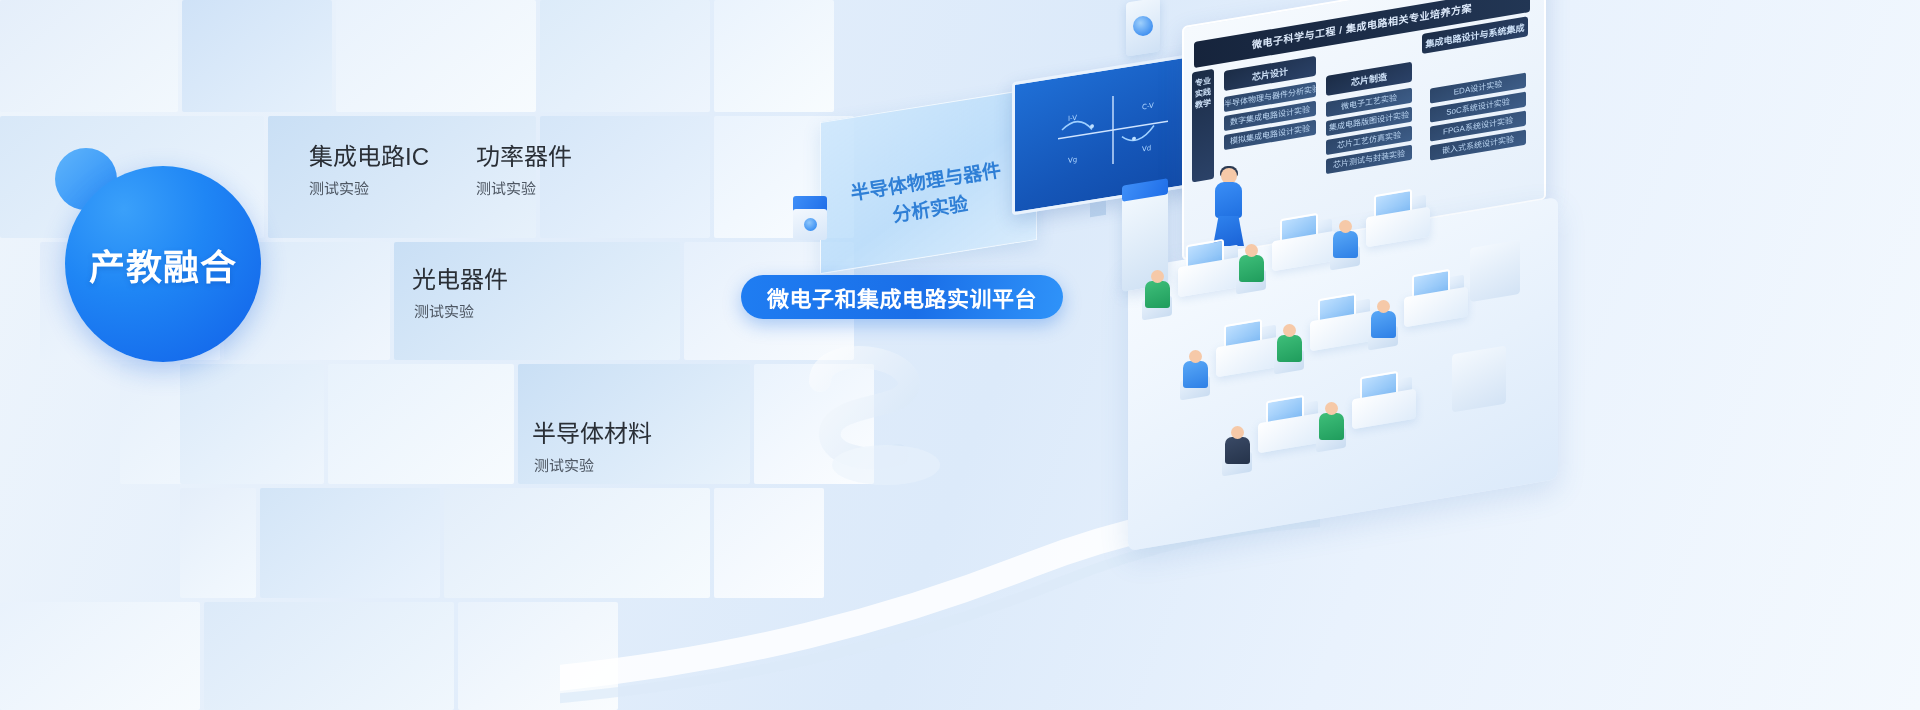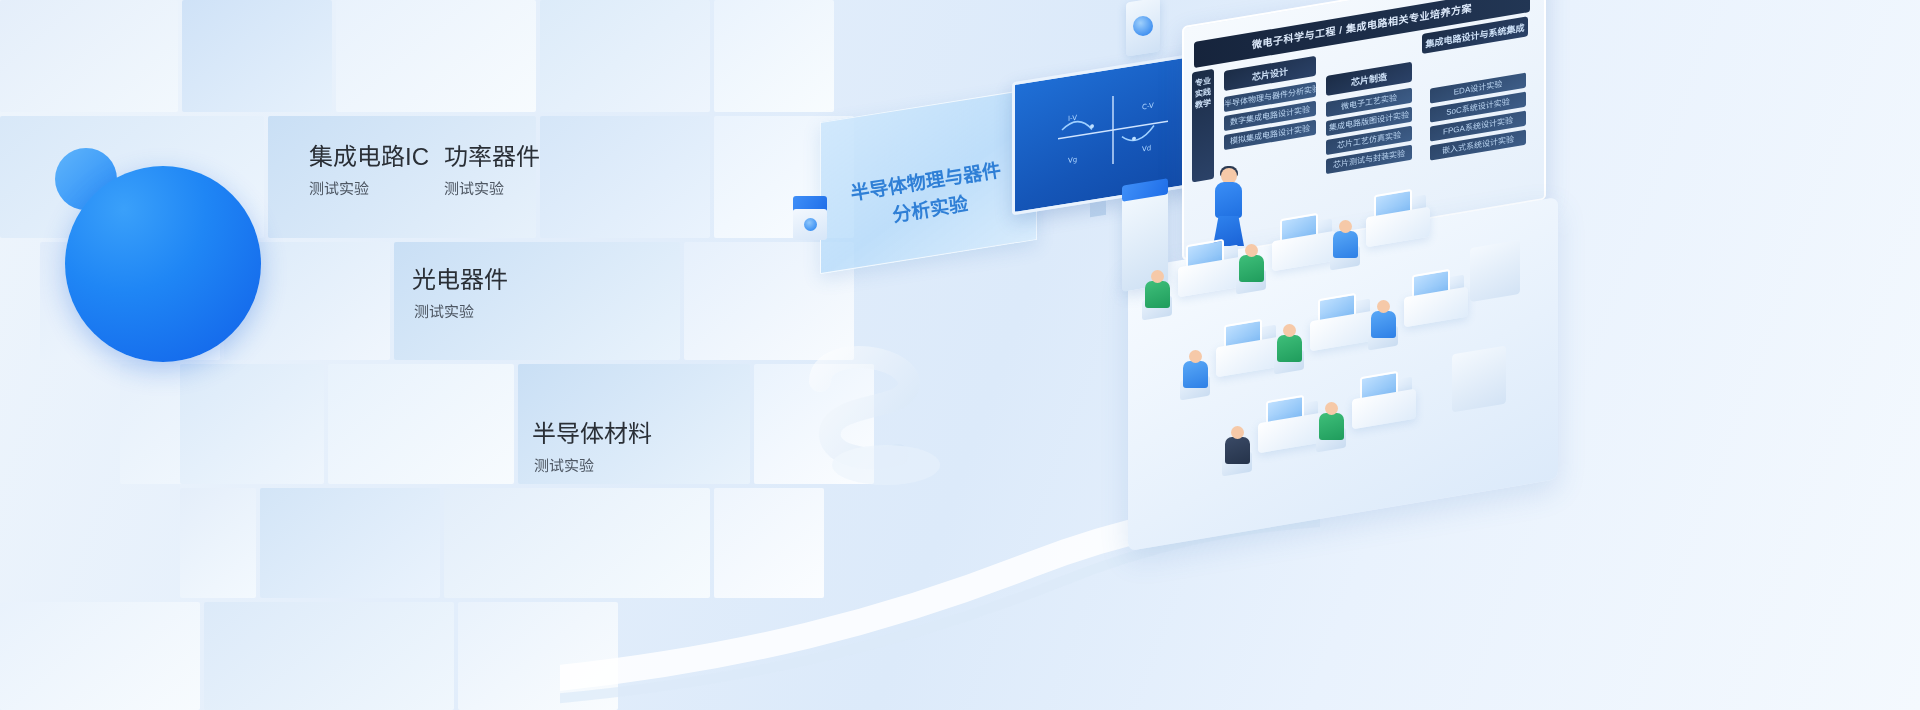--- a/index.html
+++ b/index.html
@@ -190,28 +190,29 @@
       </defs>
       <path d="M30 36 C 30 12, 72 6, 100 18 C 124 28, 126 48, 102 56
                C 78 64, 44 66, 40 86 C 36 108, 74 120, 108 110" fill="none" stroke="url(#sg)" stroke-width="22" stroke-linecap="round"></path>
       <ellipse cx="96" cy="120" rx="54" ry="20" fill="#eaf3fc" opacity=".9"></ellipse>
     </svg>
   </div>
 
   <div class="badge-wrap">
     <div class="badge-bubble"></div>
     <div class="badge-main"></div>
+    <div class="badge-text">产教融合</div>
   </div>
 
   <div class="label" style="left:286px;top:143px;margin-left:23px;">
     <div class="t1">集成电路IC</div>
     <div class="t2">测试实验</div>
   </div>
 
-  <div class="label" style="left:444px;top:143px;font-family:Liberation Serif, serif;">
+  <div class="label" style="left:476px;top:143px;font-family:Liberation Serif, serif;">
     <div class="t1">功率器件</div>
     <div class="t2">测试实验</div>
   </div>
 
   <div class="label" style="left:412px;top:266px;">
     <div class="t1">光电器件</div>
     <div class="t2" style="margin-left:2px;">测试实验</div>
   </div>
 
   <div class="label" style="left:532px;top:392px;margin-top:28px;">
@@ -394,14 +395,17 @@
       <div class="body" style="background:linear-gradient(160deg,#3fbf7a,#1f9c5c);"></div>
       <div class="head"></div>
     </div>
 
     <div style="position:absolute;left:452px;top:150px;width:54px;height:58px;transform:skewY(-9.5deg);
                 background:linear-gradient(160deg,#f4f9fe,#d3e3f5);border-radius:4px;"></div>
     <div style="position:absolute;left:470px;top:44px;width:50px;height:54px;transform:skewY(-9.5deg);
                 background:linear-gradient(160deg,#f4f9fe,#d3e3f5);border-radius:4px;"></div>
   </div>
 
+  <div class="pill">
+    <span class="pill-txt">微电子和集成电路实训平台</span>
+  </div>
 
 </div>
 
 </body></html>

